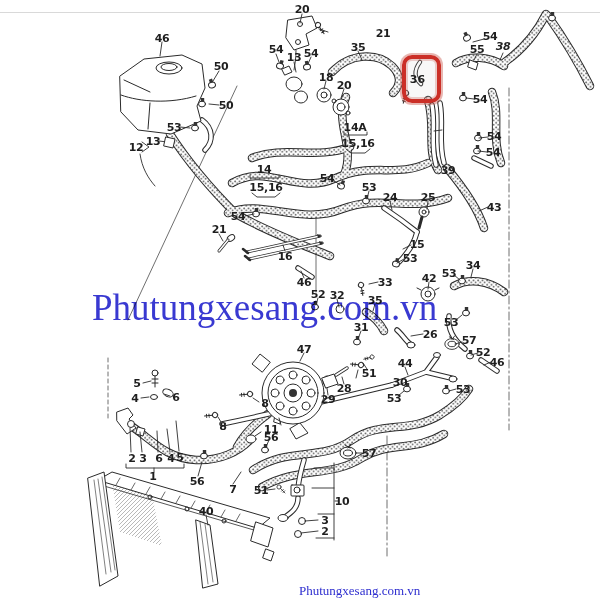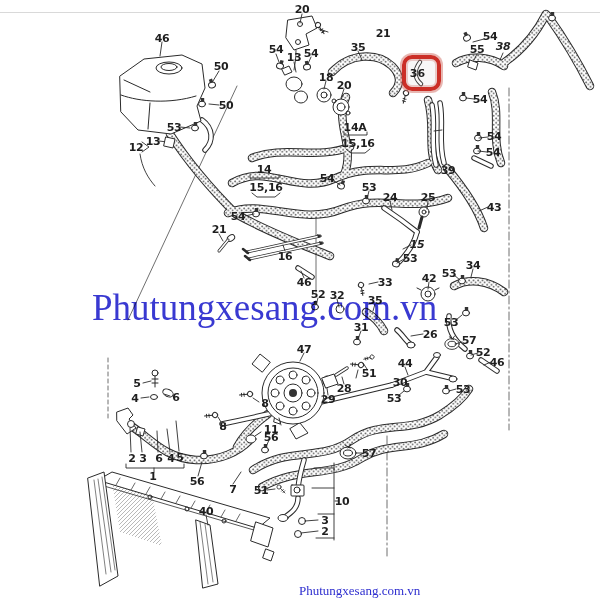--- a/index.html
+++ b/index.html
@@ -8,21 +8,21 @@
   .topline{position:absolute;left:0;top:12px;width:600px;height:1px;background:#d9d9d9;}
   svg.art{position:absolute;left:0;top:0;}
   .labels-layer{position:absolute;left:0;top:0;width:600px;height:600px;pointer-events:none;}
   .plabel{position:absolute;transform:translate(-50%,-50%);font-size:11px;font-weight:bold;
           color:#1f1f1f;letter-spacing:-0.3px;white-space:nowrap;line-height:1;}
   .wm-big{position:absolute;left:92px;top:288px;font-family:"Liberation Serif","DejaVu Serif",serif;
           font-size:37px;font-weight:400;color:#2e2ecf;white-space:nowrap;line-height:1.1;
           mix-blend-mode:multiply;opacity:.95;}
   .wm-small{position:absolute;left:299px;top:584px;font-family:"Liberation Serif","DejaVu Serif",serif;
           font-size:13px;color:#2e2ecf;white-space:nowrap;line-height:1.1;mix-blend-mode:multiply;}
-  .hl-box{position:absolute;left:402px;top:55px;width:39px;height:36px;box-sizing:border-box;
+  .hl-box{position:absolute;left:402px;top:55px;width:39px;height:48px;box-sizing:border-box;
           border:4px solid #cb2f27;border-radius:10px;
           box-shadow:0 0 0 2px rgba(203,95,85,.45), inset 0 0 0 2px rgba(203,95,85,.30);
           background:rgba(205,200,200,.14);display:flex;align-items:center;justify-content:center;}
   .hl-box span{font-size:11px;font-weight:bold;color:#1f1f1f;margin-right:8px;}
 </style>
 </head>
 <body>
 
 <div class="stage">
   <div class="topline"></div>
@@ -354,21 +354,21 @@
       <span class="plabel" style="left: 355px; top: 127px;">14A</span>
       <span class="plabel" style="left: 358px; top: 143px;">15,16</span>
       <span class="plabel" style="left: 238px; top: 216px;">54</span>
       <span class="plabel" style="left: 219px; top: 229px;">21</span>
       <span class="plabel" style="left: 285px; top: 256px;">16</span>
       <span class="plabel" style="left: 304px; top: 282px;">46</span>
       <span class="plabel" style="left: 327px; top: 178px;">54</span>
       <span class="plabel" style="left: 369px; top: 187px;">53</span>
       <span class="plabel" style="left: 390px; top: 197px;">24</span>
       <span class="plabel" style="left: 428px; top: 197px;">25</span>
-      <span class="plabel" style="left: 417px; top: 244px; font-style: italic;">15</span>
+      <span class="plabel" style="left: 417px; top: 244px;">15</span>
       <span class="plabel" style="left: 410px; top: 258px;">53</span>
       <span class="plabel" style="left: 385px; top: 282px;">33</span>
       <span class="plabel" style="left: 429px; top: 278px;">42</span>
       <span class="plabel" style="left: 318px; top: 294px;">52</span>
       <span class="plabel" style="left: 337px; top: 295px;">32</span>
       <span class="plabel" style="left: 375px; top: 300px;">35</span>
       <span class="plabel" style="left: 361px; top: 327px;">31</span>
       <span class="plabel" style="left: 430px; top: 334px;">26</span>
       <span class="plabel" style="left: 494px; top: 207px;">43</span>
       <span class="plabel" style="left: 473px; top: 265px;">34</span>

